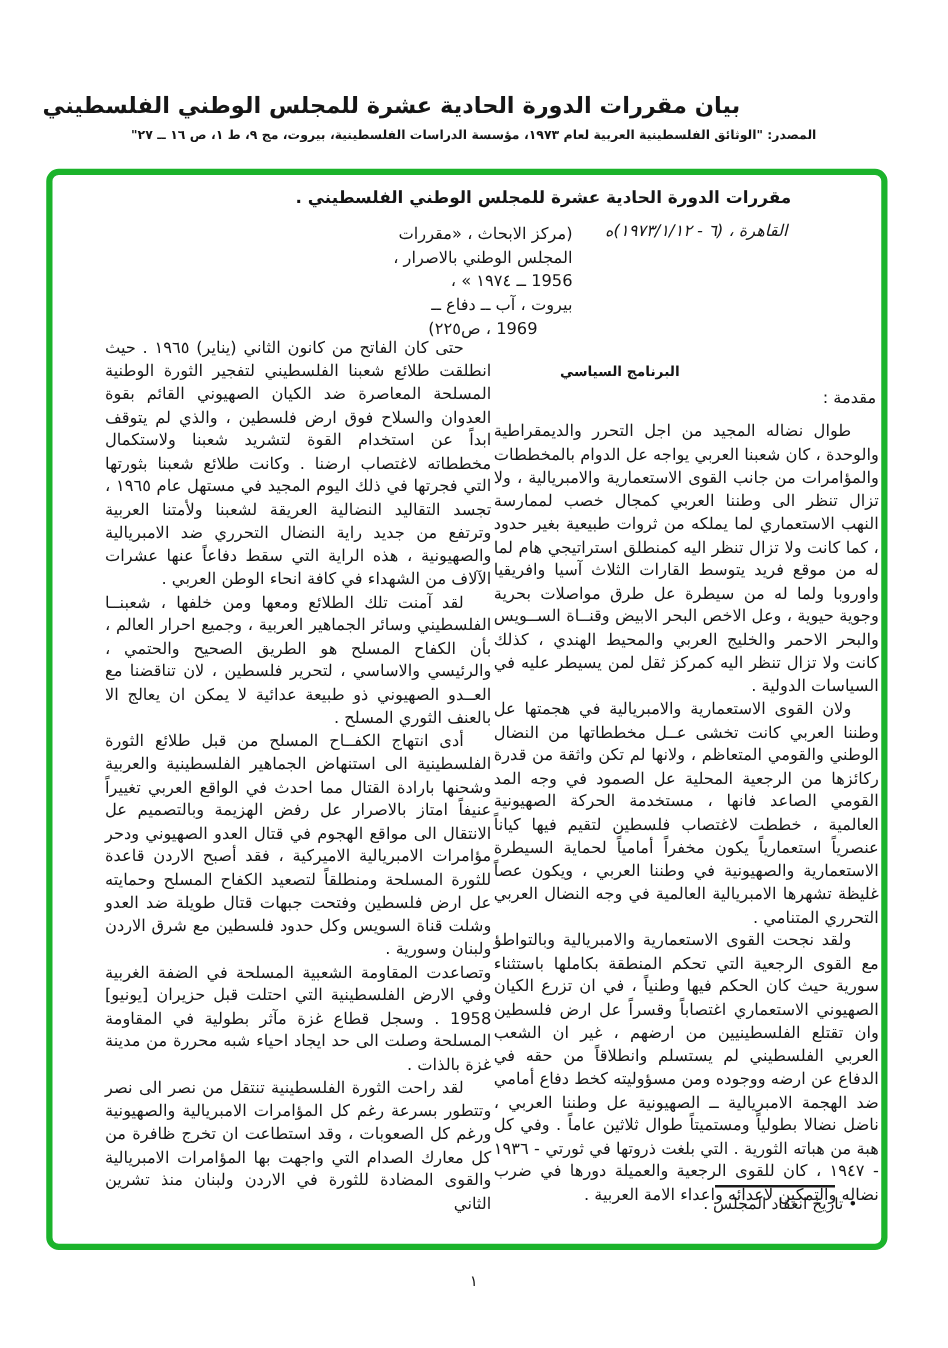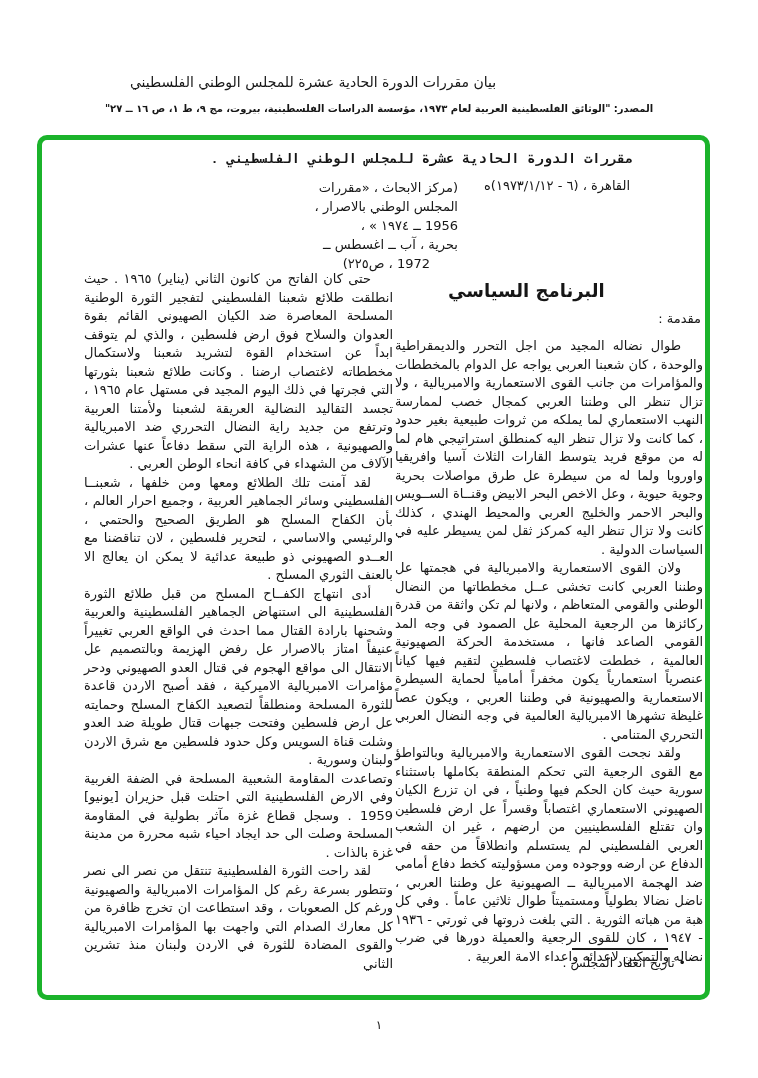--- a/index.html
+++ b/index.html
@@ -3,30 +3,30 @@
 <meta charset="utf-8">
 <style>
   html,body{margin:0;padding:0;}
   body{
     width:758px;height:1078px;position:relative;
     background:#ffffff;color:#161616;
     font-family:"DejaVu Sans", sans-serif;
     overflow:hidden;
   }
   .abs{position:absolute;}
-  #doc-title{top:74px;left:0;width:626px;text-align:center;font-weight:normal;font-size:14px;direction:rtl;}
+  #doc-title{top:74px;left:0;width:626px;text-align:center;font-weight:bold;font-size:18px;direction:rtl;}
   #doc-source{top:103px;left:0;width:758px;text-align:center;font-weight:bold;font-size:10px;direction:rtl;}
   #green-box{top:135px;left:37px;width:673px;height:865px;box-sizing:border-box;
     border:5px solid #1bb32b;border-radius:10px;background:transparent;}
-  #box-heading{top:150px;right:125px;font-weight:bold;font-size:13.5px;direction:rtl;white-space:nowrap;font-family:Liberation Mono, monospace;}
-  #dateline{top:178px;right:128px;font-size:13px;direction:rtl;white-space:nowrap;}
+  #box-heading{top:150px;right:125px;font-weight:bold;font-size:13.5px;direction:rtl;white-space:nowrap;}
+  #dateline{top:178px;right:128px;font-size:13px;direction:rtl;white-space:nowrap;font-style:italic;}
   #citation{top:178px;right:300px;font-size:13px;line-height:19px;direction:rtl;}
   #citation .cit-line{white-space:nowrap;}
   #citation .cit-indent{padding-right:28px;}
-  #section-heading{top:280px;left:448px;font-weight:bold;font-size:18px;direction:rtl;white-space:nowrap;}
+  #section-heading{top:291px;left:448px;font-weight:bold;font-size:11px;direction:rtl;white-space:nowrap;}
   #intro-label{top:311px;right:57px;font-weight:normal;font-size:13px;direction:rtl;white-space:nowrap;}
   .arabic-body{direction:rtl;text-align:justify;font-size:13px;line-height:18.5px;}
   .arabic-body p{margin:0;text-indent:22px;}
   .arabic-body p.no-indent{text-indent:0;}
   #col-right{top:337px;left:395px;width:308px;}
   #col-left{top:270px;left:84px;width:309px;}
   #footnote-rule{top:948px;left:572px;width:96px;height:2px;background:#1c1c1c;}
   #footnote{top:955px;right:72px;font-size:12.5px;direction:rtl;white-space:nowrap;}
   #page-number{top:1018px;left:0;width:758px;text-align:center;font-size:12px;}
 </style>
@@ -39,38 +39,38 @@
 <div id="green-box" class="abs"></div>
 
 <div id="box-heading" class="abs">مقررات الدورة الحادية عشرة للمجلس الوطني الفلسطيني .</div>
 
 <div id="dateline" class="abs">القاهرة ، (٦ - ١٩٧٣/١/١٢)ه</div>
 
 <div id="citation" class="abs">
   <div class="cit-line">(مركز الابحاث ، «مقررات</div>
   <div class="cit-line">المجلس الوطني بالاصرار ،</div>
   <div class="cit-line">1956 ــ ١٩٧٤ » ،</div>
-  <div class="cit-line">بحرية ، آب ــ اغسطس ــ</div>
-  <div class="cit-line cit-indent">1972 ، ص٢٢٥)</div>
+  <div class="cit-line">بيروت ، آب ــ دفاع ــ</div>
+  <div class="cit-line cit-indent">1969 ، ص٢٢٥)</div>
 </div>
 
 <div id="section-heading" class="abs">البرنامج السياسي</div>
 
 <div id="intro-label" class="abs">مقدمة :</div>
 
 <div id="col-right" class="abs arabic-body">
   <p>طوال نضاله المجيد من اجل التحرر والديمقراطية والوحدة ، كان شعبنا العربي يواجه عل الدوام بالمخططات والمؤامرات من جانب القوى الاستعمارية والامبريالية ، ولا تزال تنظر الى وطننا العربي كمجال خصب لممارسة النهب الاستعماري لما يملكه من ثروات طبيعية بغير حدود ، كما كانت ولا تزال تنظر اليه كمنطلق استراتيجي هام لما له من موقع فريد يتوسط القارات الثلاث آسيا وافريقيا واوروبا ولما له من سيطرة عل طرق مواصلات بحرية وجوية حيوية ، وعل الاخص البحر الابيض وقنــاة الســويس والبحر الاحمر والخليج العربي والمحيط الهندي ، كذلك كانت ولا تزال تنظر اليه كمركز ثقل لمن يسيطر عليه في السياسات الدولية .</p>
   <p>ولان القوى الاستعمارية والامبريالية في هجمتها عل وطننا العربي كانت تخشى عــل مخططاتها من النضال الوطني والقومي المتعاظم ، ولانها لم تكن واثقة من قدرة ركائزها من الرجعية المحلية عل الصمود في وجه المد القومي الصاعد فانها ، مستخدمة الحركة الصهيونية العالمية ، خططت لاغتصاب فلسطين لتقيم فيها كياناً عنصرياً استعمارياً يكون مخفراً أمامياً لحماية السيطرة الاستعمارية والصهيونية في وطننا العربي ، ويكون عصاً غليظة تشهرها الامبريالية العالمية في وجه النضال العربي التحرري المتنامي .</p>
   <p>ولقد نجحت القوى الاستعمارية والامبريالية وبالتواطؤ مع القوى الرجعية التي تحكم المنطقة بكاملها باستثناء سورية حيث كان الحكم فيها وطنياً ، في ان تزرع الكيان الصهيوني الاستعماري اغتصاباً وقسراً عل ارض فلسطين وان تقتلع الفلسطينيين من ارضهم ، غير ان الشعب العربي الفلسطيني لم يستسلم وانطلاقاً من حقه في الدفاع عن ارضه ووجوده ومن مسؤوليته كخط دفاع أمامي ضد الهجمة الامبريالية ــ الصهيونية عل وطننا العربي ، ناضل نضالا بطولياً ومستميتاً طوال ثلاثين عاماً . وفي كل هبة من هباته الثورية . التي بلغت ذروتها في ثورتي - ١٩٣٦ - ١٩٤٧ ، كان للقوى الرجعية والعميلة دورها في ضرب نضاله والتمكين لاعدائه واعداء الامة العربية .</p>
 </div>
 
 <div id="col-left" class="abs arabic-body">
   <p>حتى كان الفاتح من كانون الثاني (يناير) ١٩٦٥ . حيث انطلقت طلائع شعبنا الفلسطيني لتفجير الثورة الوطنية المسلحة المعاصرة ضد الكيان الصهيوني القائم بقوة العدوان والسلاح فوق ارض فلسطين ، والذي لم يتوقف ابداً عن استخدام القوة لتشريد شعبنا ولاستكمال مخططاته لاغتصاب ارضنا . وكانت طلائع شعبنا بثورتها التي فجرتها في ذلك اليوم المجيد في مستهل عام ١٩٦٥ ، تجسد التقاليد النضالية العريقة لشعبنا ولأمتنا العربية وترتفع من جديد راية النضال التحرري ضد الامبريالية والصهيونية ، هذه الراية التي سقط دفاعاً عنها عشرات الآلاف من الشهداء في كافة انحاء الوطن العربي .</p>
   <p>لقد آمنت تلك الطلائع ومعها ومن خلفها ، شعبنــا الفلسطيني وسائر الجماهير العربية ، وجميع احرار العالم ، بأن الكفاح المسلح هو الطريق الصحيح والحتمي ، والرئيسي والاساسي ، لتحرير فلسطين ، لان تناقضنا مع العــدو الصهيوني ذو طبيعة عدائية لا يمكن ان يعالج الا بالعنف الثوري المسلح .</p>
   <p>أدى انتهاج الكفــاح المسلح من قبل طلائع الثورة الفلسطينية الى استنهاض الجماهير الفلسطينية والعربية وشحنها بارادة القتال مما احدث في الواقع العربي تغييراً عنيفاً امتاز بالاصرار عل رفض الهزيمة وبالتصميم عل الانتقال الى مواقع الهجوم في قتال العدو الصهيوني ودحر مؤامرات الامبريالية الاميركية ، فقد أصبح الاردن قاعدة للثورة المسلحة ومنطلقاً لتصعيد الكفاح المسلح وحمايته عل ارض فلسطين وفتحت جبهات قتال طويلة ضد العدو وشلت قناة السويس وكل حدود فلسطين مع شرق الاردن ولبنان وسورية .</p>
-  <p class="no-indent">وتصاعدت المقاومة الشعبية المسلحة في الضفة الغربية وفي الارض الفلسطينية التي احتلت قبل حزيران [يونيو] 1959 . وسجل قطاع غزة مآثر بطولية في المقاومة المسلحة وصلت الى حد ايجاد احياء شبه محررة من مدينة غزة بالذات .</p>
+  <p class="no-indent">وتصاعدت المقاومة الشعبية المسلحة في الضفة الغربية وفي الارض الفلسطينية التي احتلت قبل حزيران [يونيو] 1958 . وسجل قطاع غزة مآثر بطولية في المقاومة المسلحة وصلت الى حد ايجاد احياء شبه محررة من مدينة غزة بالذات .</p>
   <p>لقد راحت الثورة الفلسطينية تنتقل من نصر الى نصر وتتطور بسرعة رغم كل المؤامرات الامبريالية والصهيونية ورغم كل الصعوبات ، وقد استطاعت ان تخرج ظافرة من كل معارك الصدام التي واجهت بها المؤامرات الامبريالية والقوى المضادة للثورة في الاردن ولبنان منذ تشرين الثاني</p>
 </div>
 
 <div id="footnote-rule" class="abs"></div>
 <div id="footnote" class="abs">• تاريخ انعقاد المجلس .</div>
 
 <div id="page-number" class="abs">١</div>
 
 </body></html>

